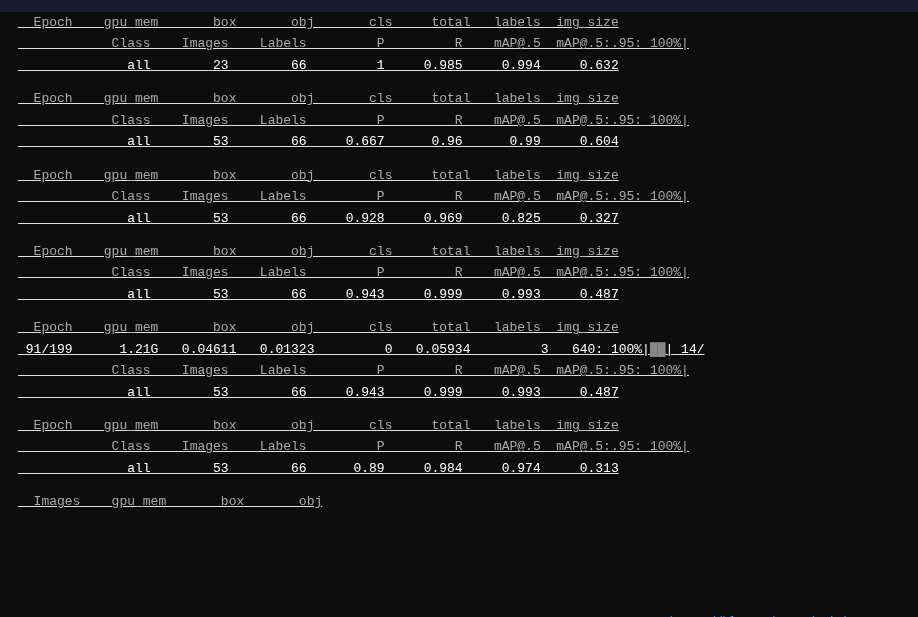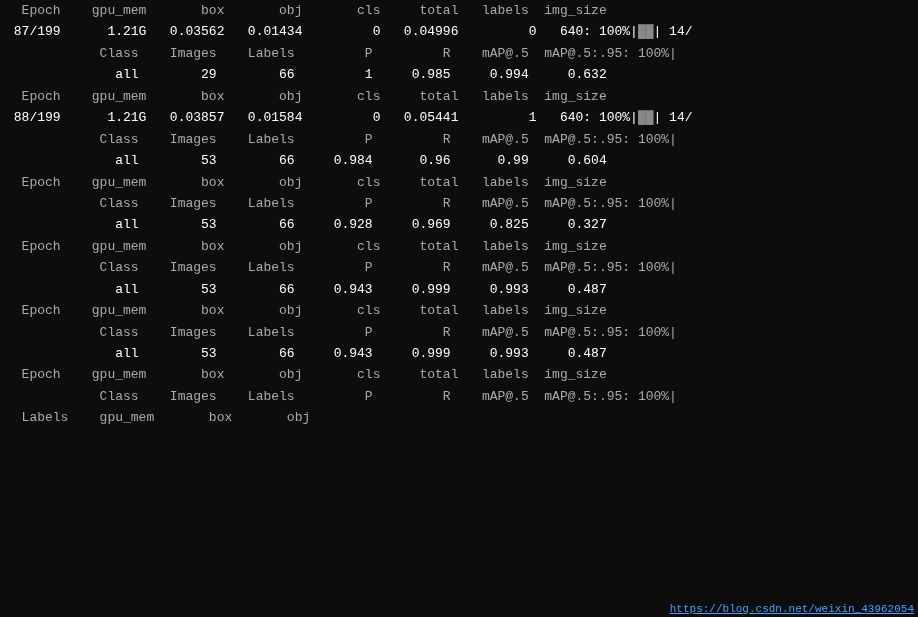--- a/index.html
+++ b/index.html
@@ -45,63 +45,64 @@
 
     .line-header {
       color: #aaaaaa;
     }
 
     .line-data {
       color: #ffffff;
     }
 
     .block {
-      margin: 0;
+      margin: 12px;
+      text-decoration: underline;
     }
   </style>
 </head>
 <body>
 
 <div class="terminal">
 
   <div class="block">
     <span class="line line-header">  Epoch    gpu_mem       box       obj       cls     total   labels  img_size</span>
-    <span class="line line-data"> 87/199      1.21G   0.03562   0.01434         0   0.04996         0   640: 100%|<span style="color:#888">██</span>| 14/</span>
     <span class="line line-header">            Class    Images    Labels         P         R    mAP@.5  mAP@.5:.95: 100%|</span>
-    <span class="line line-data">              all        29        66         1     0.985     0.994     0.632</span>
+    <span class="line line-data">              all        23        66         1     0.985     0.994     0.632</span>
   </div>
 
   <div class="block">
     <span class="line line-header">  Epoch    gpu_mem       box       obj       cls     total   labels  img_size</span>
-    <span class="line line-data"> 88/199      1.21G   0.03857   0.01584         0   0.05441         1   640: 100%|<span style="color:#888">██</span>| 14/</span>
     <span class="line line-header">            Class    Images    Labels         P         R    mAP@.5  mAP@.5:.95: 100%|</span>
-    <span class="line line-data">              all        53        66     0.984      0.96      0.99     0.604</span>
+    <span class="line line-data">              all        53        66     0.667      0.96      0.99     0.604</span>
   </div>
 
   <div class="block">
     <span class="line line-header">  Epoch    gpu_mem       box       obj       cls     total   labels  img_size</span>
     <span class="line line-header">            Class    Images    Labels         P         R    mAP@.5  mAP@.5:.95: 100%|</span>
     <span class="line line-data">              all        53        66     0.928     0.969     0.825     0.327</span>
   </div>
 
   <div class="block">
     <span class="line line-header">  Epoch    gpu_mem       box       obj       cls     total   labels  img_size</span>
     <span class="line line-header">            Class    Images    Labels         P         R    mAP@.5  mAP@.5:.95: 100%|</span>
     <span class="line line-data">              all        53        66     0.943     0.999     0.993     0.487</span>
   </div>
 
   <div class="block">
     <span class="line line-header">  Epoch    gpu_mem       box       obj       cls     total   labels  img_size</span>
+    <span class="line line-data"> 91/199      1.21G   0.04611   0.01323         0   0.05934         3   640: 100%|<span style="color:#888">██</span>| 14/</span>
     <span class="line line-header">            Class    Images    Labels         P         R    mAP@.5  mAP@.5:.95: 100%|</span>
     <span class="line line-data">              all        53        66     0.943     0.999     0.993     0.487</span>
   </div>
 
   <div class="block">
     <span class="line line-header">  Epoch    gpu_mem       box       obj       cls     total   labels  img_size</span>
     <span class="line line-header">            Class    Images    Labels         P         R    mAP@.5  mAP@.5:.95: 100%|</span>
+    <span class="line line-data">              all        53        66      0.89     0.984     0.974     0.313</span>
   </div>
 
   <div class="block">
-    <span class="line line-header">  Labels    gpu_mem       box       obj</span>
+    <span class="line line-header">  Images    gpu_mem       box       obj</span>
   </div>
 
   <div class="watermark">https://blog.csdn.net/weixin_43962054</div>
 </div>
 
 </body></html>

